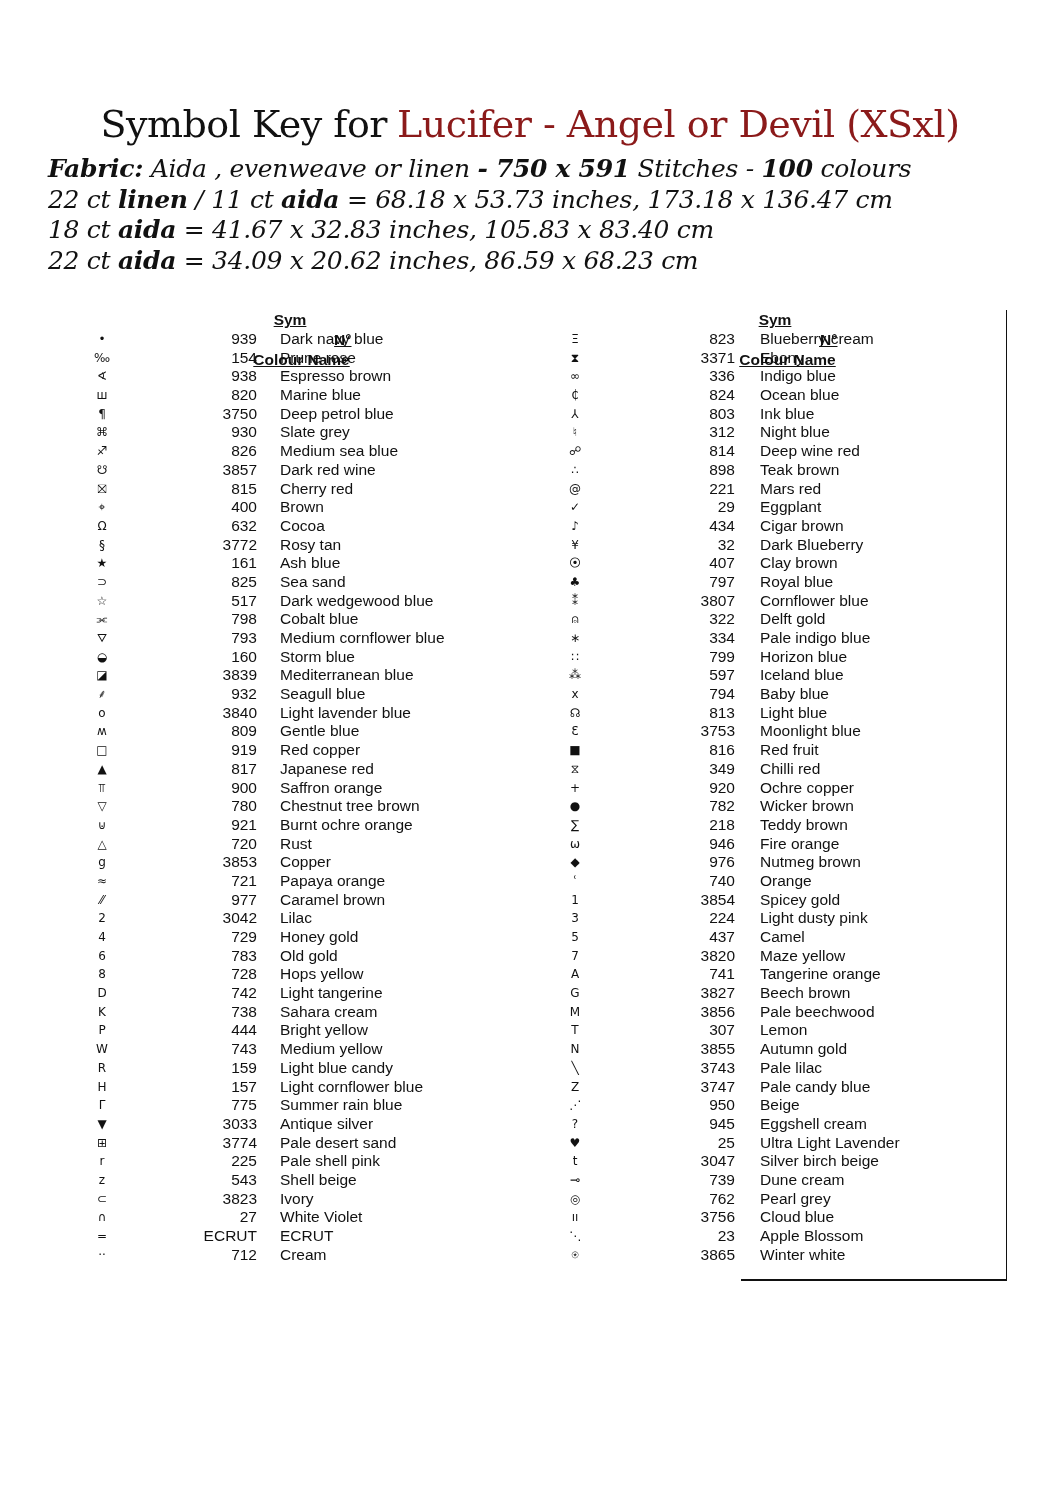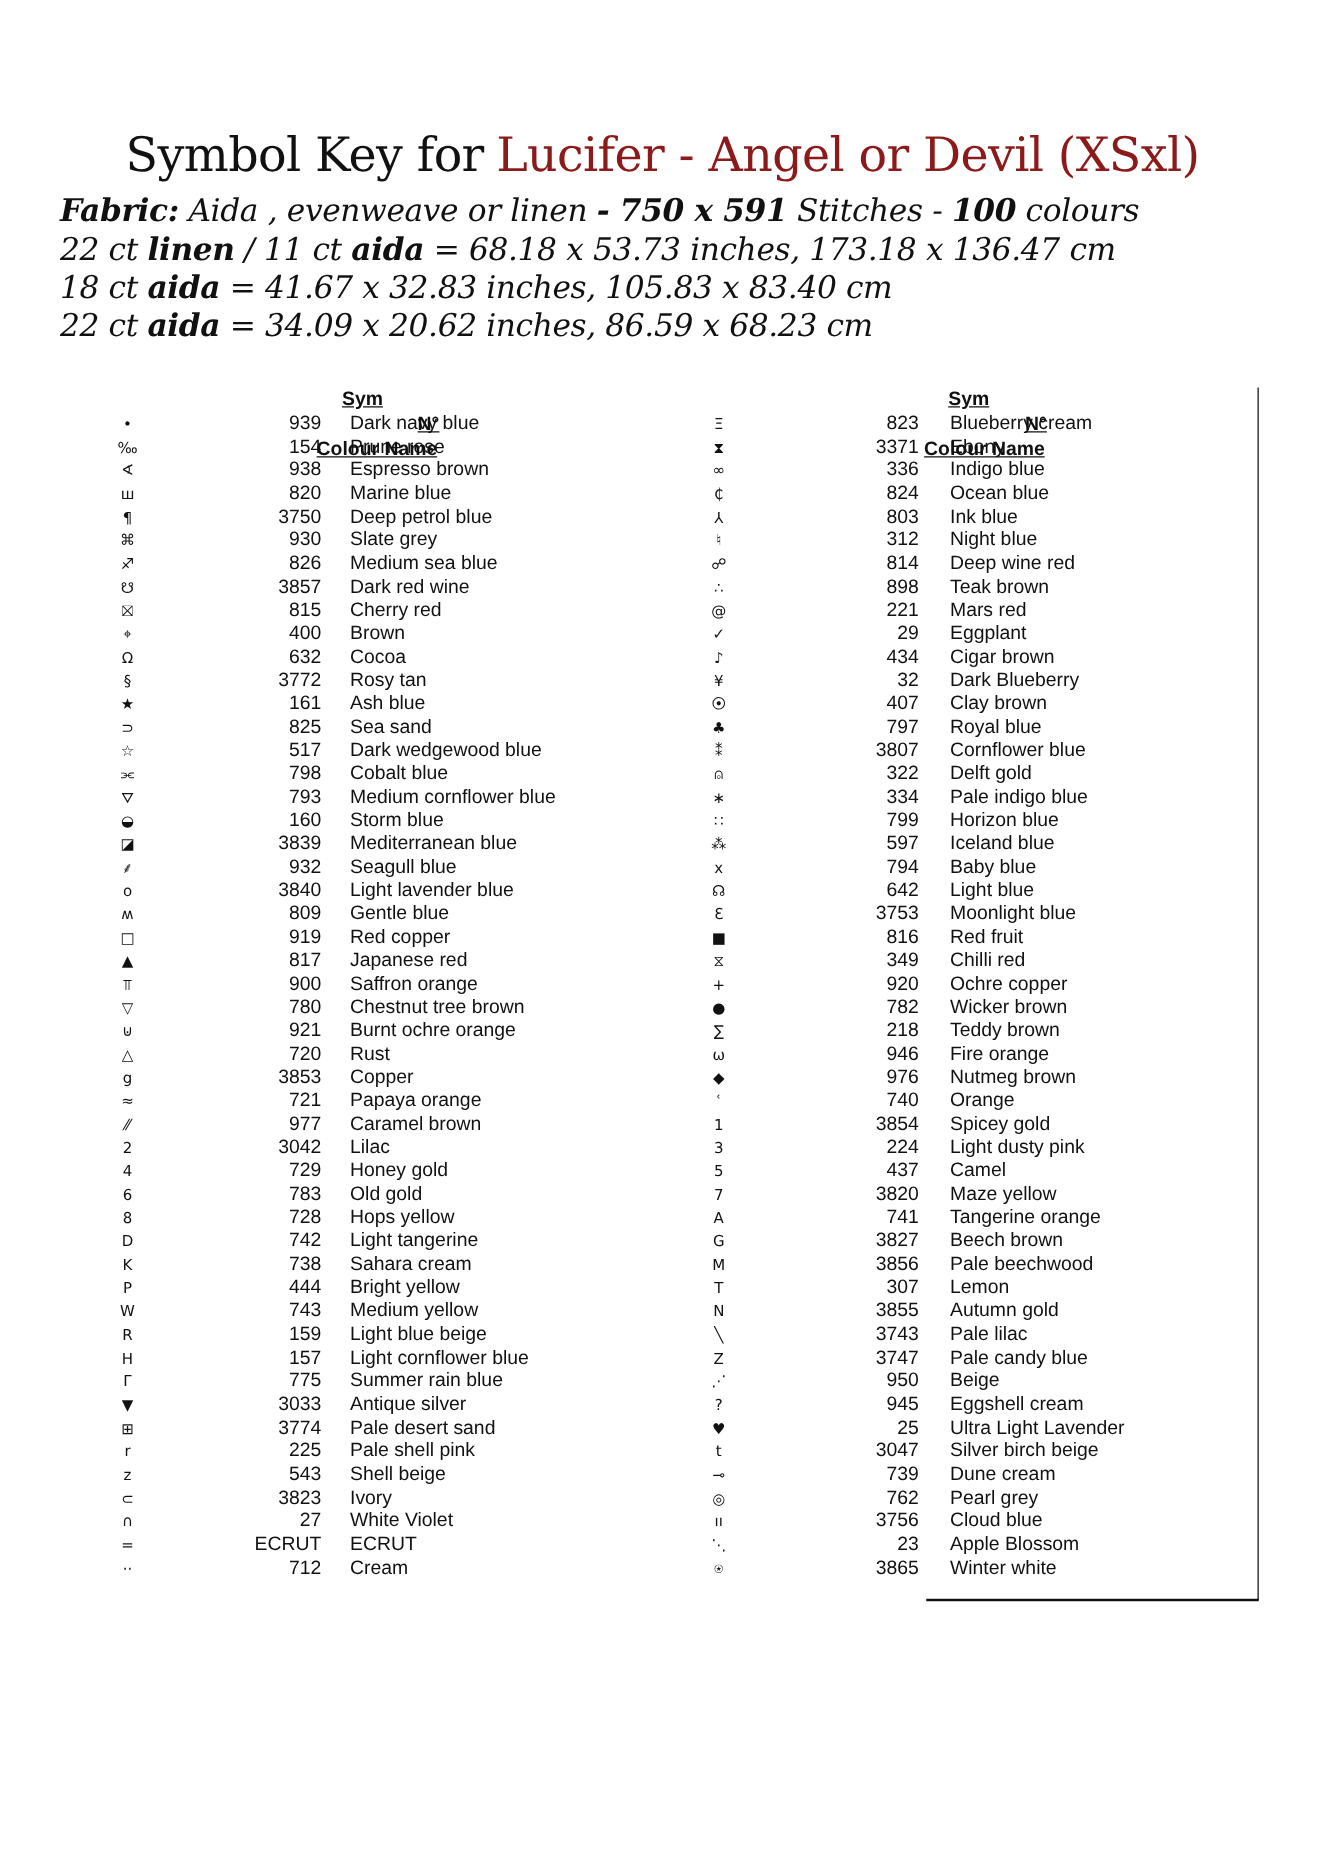--- a/index.html
+++ b/index.html
@@ -257,21 +257,21 @@
         <span class="c-name">Bright yellow</span>
       </div>
       <div class="row">
         <span class="c-sym sym-glyph">W</span>
         <span class="c-num">743</span>
         <span class="c-name">Medium yellow</span>
       </div>
       <div class="row">
         <span class="c-sym sym-glyph">R</span>
         <span class="c-num">159</span>
-        <span class="c-name">Light blue beige</span>
+        <span class="c-name">Light blue candy</span>
       </div>
       <div class="row">
         <span class="c-sym sym-glyph">H</span>
         <span class="c-num">157</span>
         <span class="c-name">Light cornflower blue</span>
       </div>
       <div class="row">
         <span class="c-sym sym-glyph">Γ</span>
         <span class="c-num">775</span>
         <span class="c-name">Summer rain blue</span>
@@ -421,21 +421,21 @@
         <span class="c-num">597</span>
         <span class="c-name">Iceland blue</span>
       </div>
       <div class="row">
         <span class="c-sym sym-glyph">x</span>
         <span class="c-num">794</span>
         <span class="c-name">Baby blue</span>
       </div>
       <div class="row">
         <span class="c-sym sym-glyph">☊</span>
-        <span class="c-num">642</span>
+        <span class="c-num">813</span>
         <span class="c-name">Light blue</span>
       </div>
       <div class="row">
         <span class="c-sym sym-glyph">Ɛ</span>
         <span class="c-num">3753</span>
         <span class="c-name">Moonlight blue</span>
       </div>
       <div class="row">
         <span class="c-sym sym-glyph">■</span>
         <span class="c-num">816</span>

